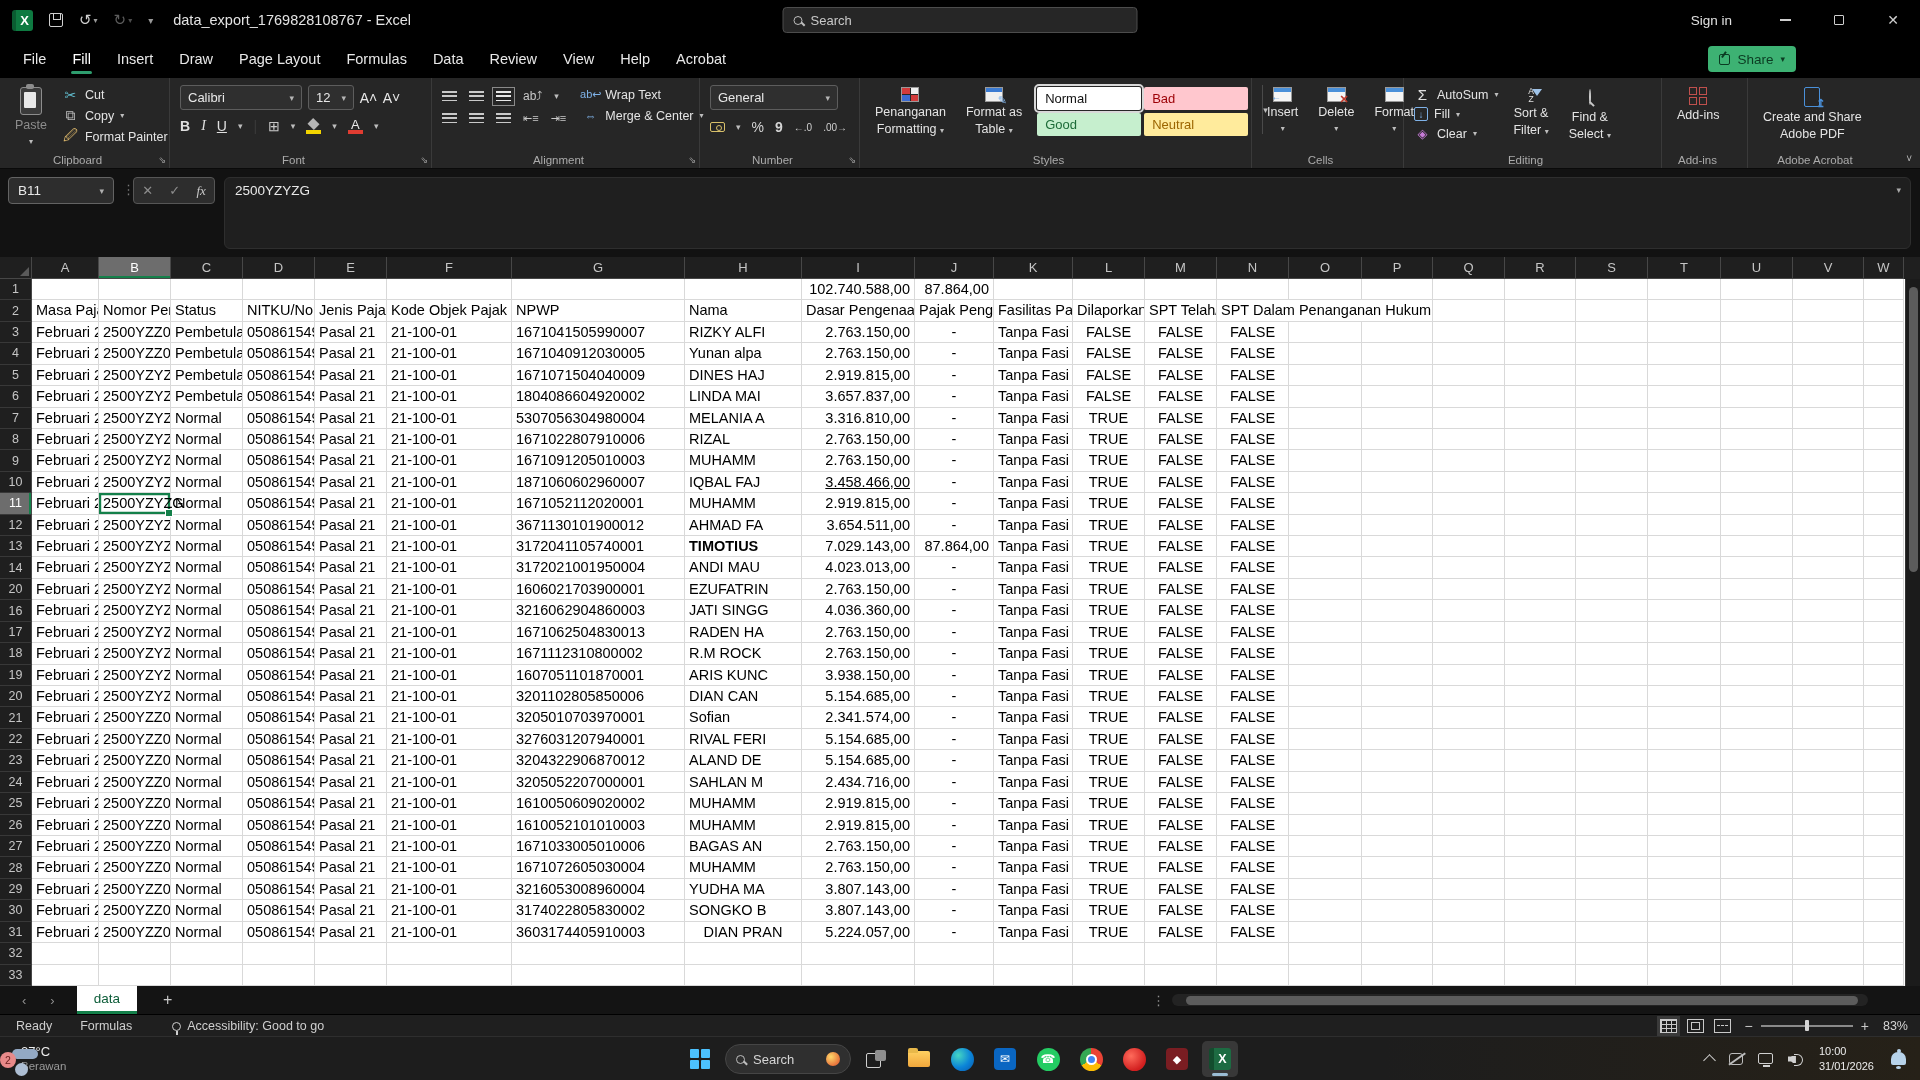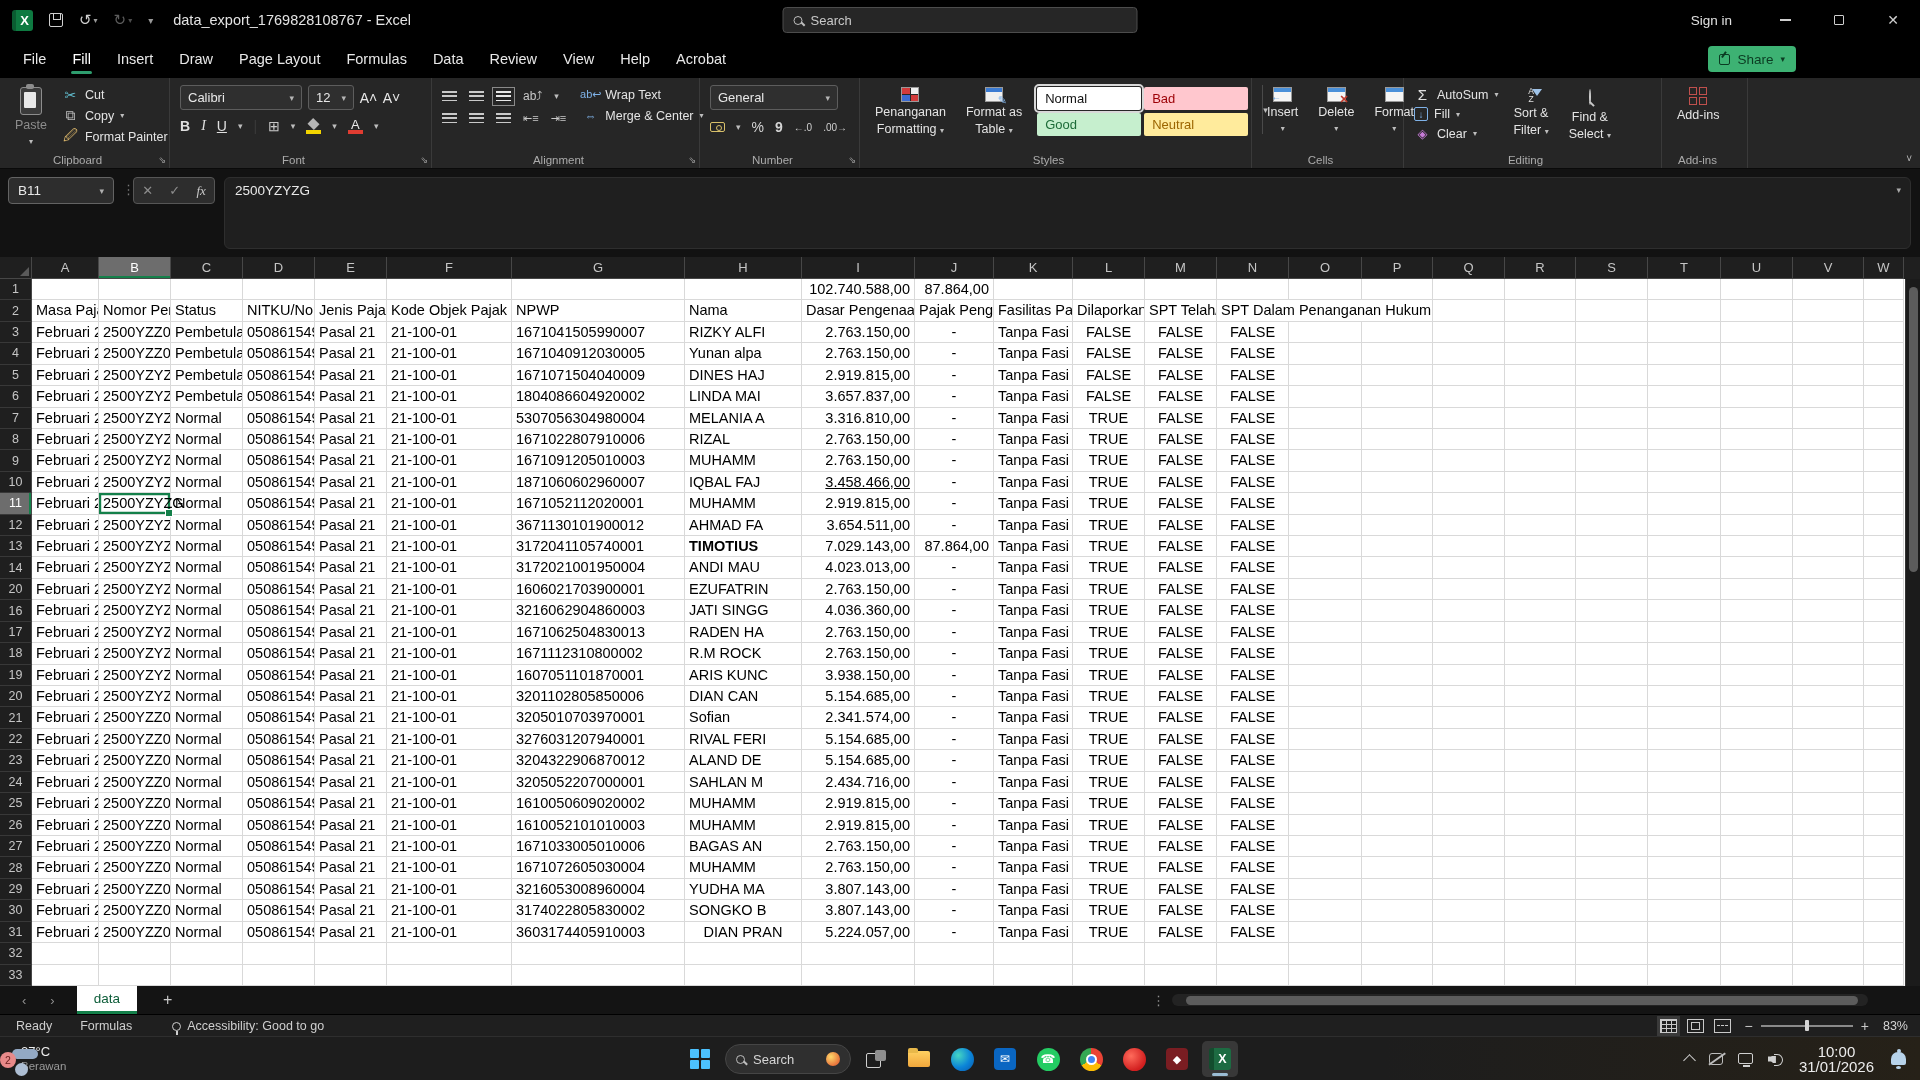--- a/index.html
+++ b/index.html
@@ -200,21 +200,21 @@
             font-size:12.5px;font-weight:bold;display:flex;align-items:center;justify-content:center;}
   .tray{margin-left:auto;display:flex;align-items:center;gap:15px;padding-right:14px;}
   .chev-up{width:9px;height:9px;border-left:1.8px solid #d0d0d0;border-top:1.8px solid #d0d0d0;transform:rotate(45deg);margin-top:4px;}
   .priv-ic{width:14px;height:12px;border:1.5px solid #bdbdbd;border-radius:3px;position:relative;}
   .priv-ic::after{content:"";position:absolute;left:-3px;top:4px;width:20px;height:1.6px;background:#bdbdbd;transform:rotate(-35deg);}
   .net-ic{width:15px;height:11px;border:1.6px solid #d0d0d0;border-radius:2px;position:relative;}
   .net-ic::after{content:"";position:absolute;left:4px;bottom:-4px;width:7px;height:1.6px;background:#d0d0d0;}
   .vol-ic{position:relative;width:16px;height:14px;}
   .vol-ic::before{content:"";position:absolute;left:0;top:4px;width:8px;height:7px;background:#d0d0d0;clip-path:polygon(0 15%,40% 15%,100% -40%,100% 140%,40% 85%,0 85%);}
   .vol-ic::after{content:"";position:absolute;right:1px;top:2px;width:8px;height:10px;border:1.6px solid #d0d0d0;border-left:none;border-radius:0 8px 8px 0;}
-  .clock{text-align:center;color:#ececec;font-size:15px;line-height:15px;}
+  .clock{text-align:left;color:#ececec;font-size:11px;line-height:15px;}
   .bell{width:15px;height:13px;background:#b7d3ea;border-radius:7px 7px 2px 2px;position:relative;margin-left:2px;}
   .bell::before{content:"";position:absolute;top:-3px;left:5.5px;width:4px;height:4px;border-radius:50%;background:#b7d3ea;}
   .bell::after{content:"";position:absolute;bottom:-3.5px;left:5px;width:5px;height:3px;border-radius:50%;background:#b7d3ea;}
   .dd{font-size:9px;}
 </style>
 </head>
 <body>
 
 <div class="screen">
 
@@ -460,20 +460,28 @@
             <i></i>
             <i></i>
             <i></i>
             <i></i>
           </span>
         <span>Add-ins</span>
       </div>
       <span class="grp-label">Add-ins</span>
     </div>
 
+    <div class="grp" style="width:148px;border-right:none;">
+      <div class="bigbtn">
+        <span class="pdf-ic"></span>
+        <span>Create and Share</span>
+        <span>Adobe PDF</span>
+      </div>
+      <span class="grp-label">Adobe Acrobat</span>
+    </div>
 
     <span class="ribbon-collapse">˅</span>
   </div>
 
   <div class="fxbar">
     <div class="namebox">
       <span>B11</span>
         <span class="dd">▾</span>
     </div>
     <span class="fx-dots">⋮</span>

